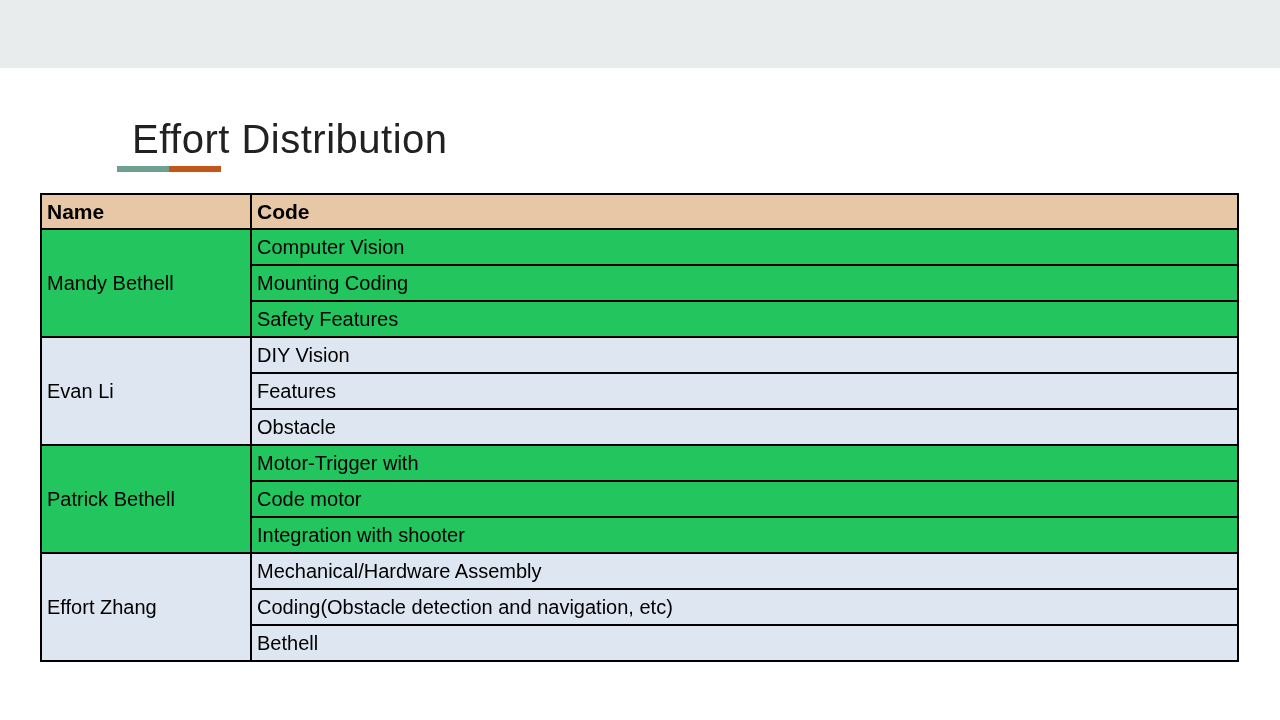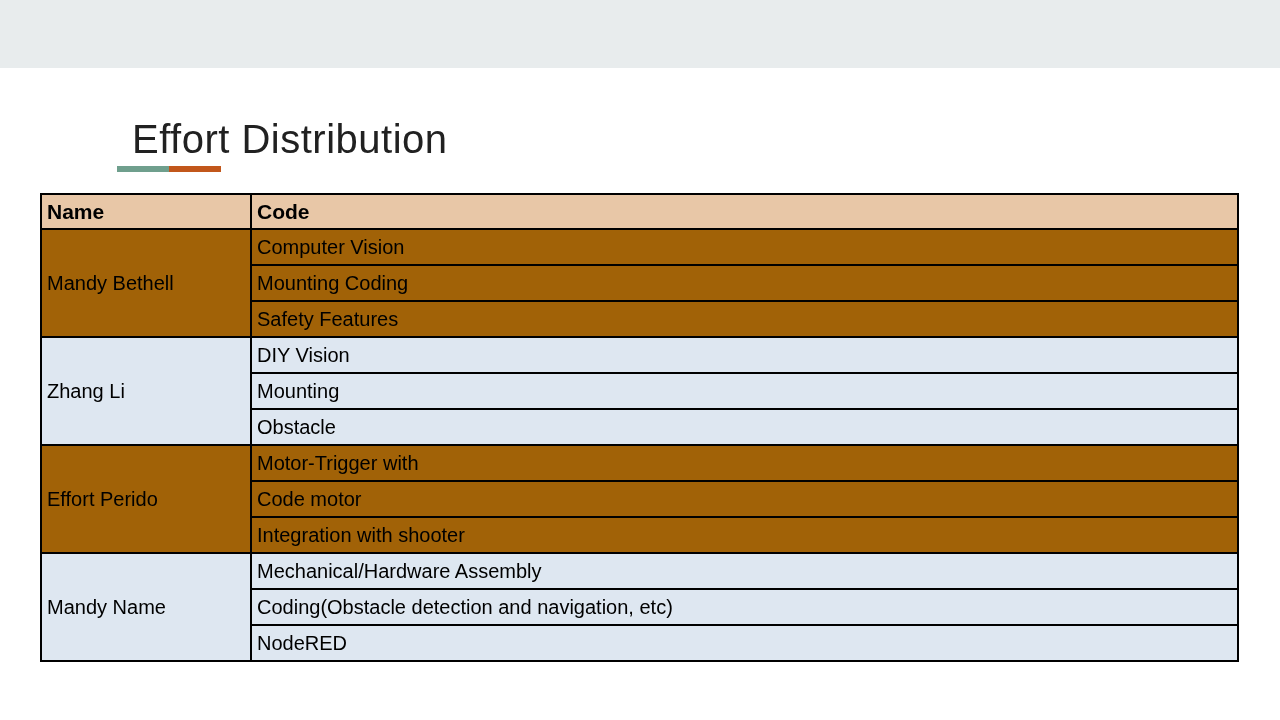--- a/index.html
+++ b/index.html
@@ -70,21 +70,21 @@
     white-space: nowrap;
     overflow: hidden;
   }
   .effort-table thead tr { height: 35px; }
   .effort-table tbody tr { height: 36px; }
   .effort-table th {
     background: var(--header-bg);
     font-size: 21px;
     font-weight: bold;
   }
-  .effort-table .group-even td { background: #a16207; }
+  .effort-table .group-even td { background: #22c55e; }
   .effort-table .group-odd  td { background: var(--alt-bg); }
 </style>
 </head>
 <body>
 
 <div class="top-band"></div>
 
 <h1 class="slide-title">Effort Distribution</h1>
 
 <div class="title-divider">
@@ -109,45 +109,45 @@
       <td>Computer Vision</td>
     </tr>
     <tr class="group-even">
       <td>Mounting Coding</td>
     </tr>
     <tr class="group-even">
       <td>Safety Features</td>
     </tr>
 
     <tr class="group-odd">
-      <td rowspan="3">Zhang Li</td>
+      <td rowspan="3">Evan Li</td>
       <td>DIY Vision</td>
     </tr>
     <tr class="group-odd">
-      <td>Mounting</td>
+      <td>Features</td>
     </tr>
     <tr class="group-odd">
       <td>Obstacle</td>
     </tr>
 
     <tr class="group-even">
-      <td rowspan="3">Effort Perido</td>
+      <td rowspan="3">Patrick Bethell</td>
       <td>Motor-Trigger with</td>
     </tr>
     <tr class="group-even">
       <td>Code motor</td>
     </tr>
     <tr class="group-even">
       <td>Integration with shooter</td>
     </tr>
 
     <tr class="group-odd">
-      <td rowspan="3">Mandy Name</td>
+      <td rowspan="3">Effort Zhang</td>
       <td>Mechanical/Hardware Assembly</td>
     </tr>
     <tr class="group-odd">
       <td>Coding(Obstacle detection and navigation, etc)</td>
     </tr>
     <tr class="group-odd">
-      <td>NodeRED</td>
+      <td>Bethell</td>
     </tr>
   </tbody>
 </table>
 
 </body></html>

